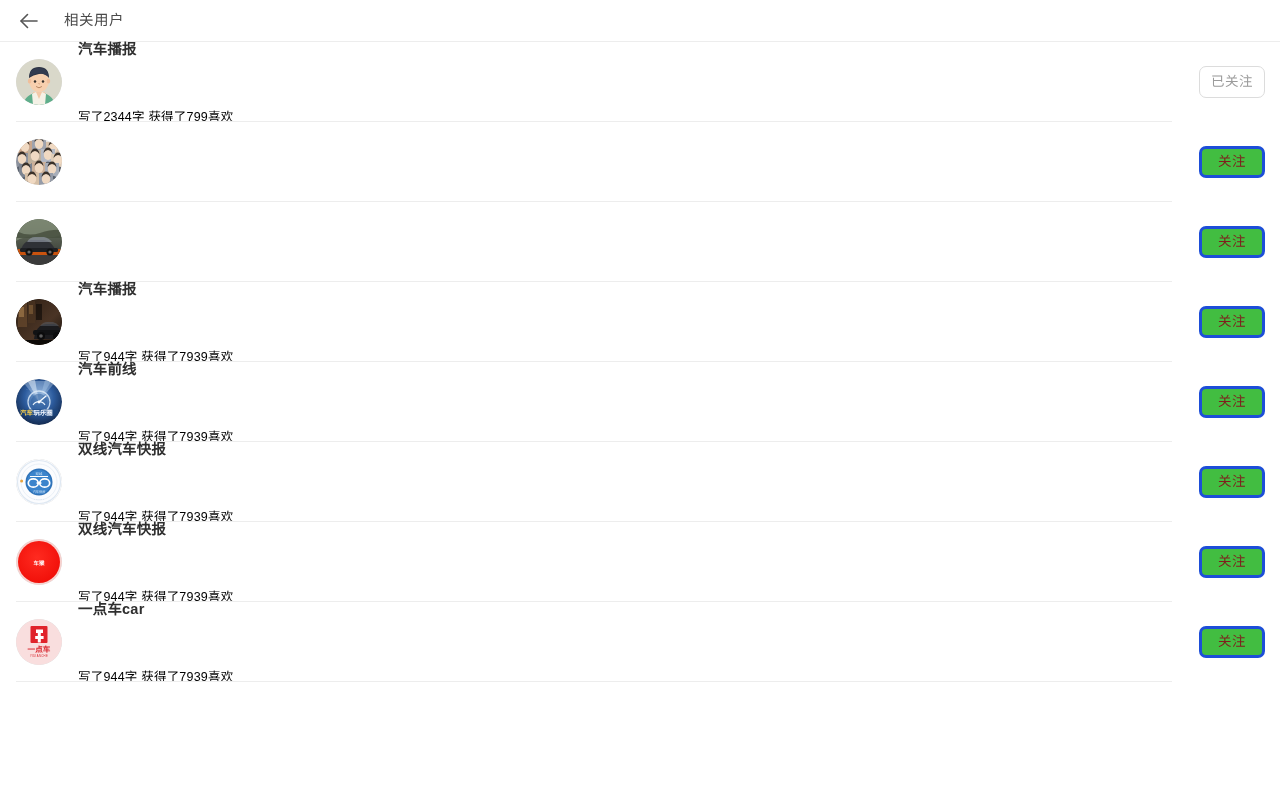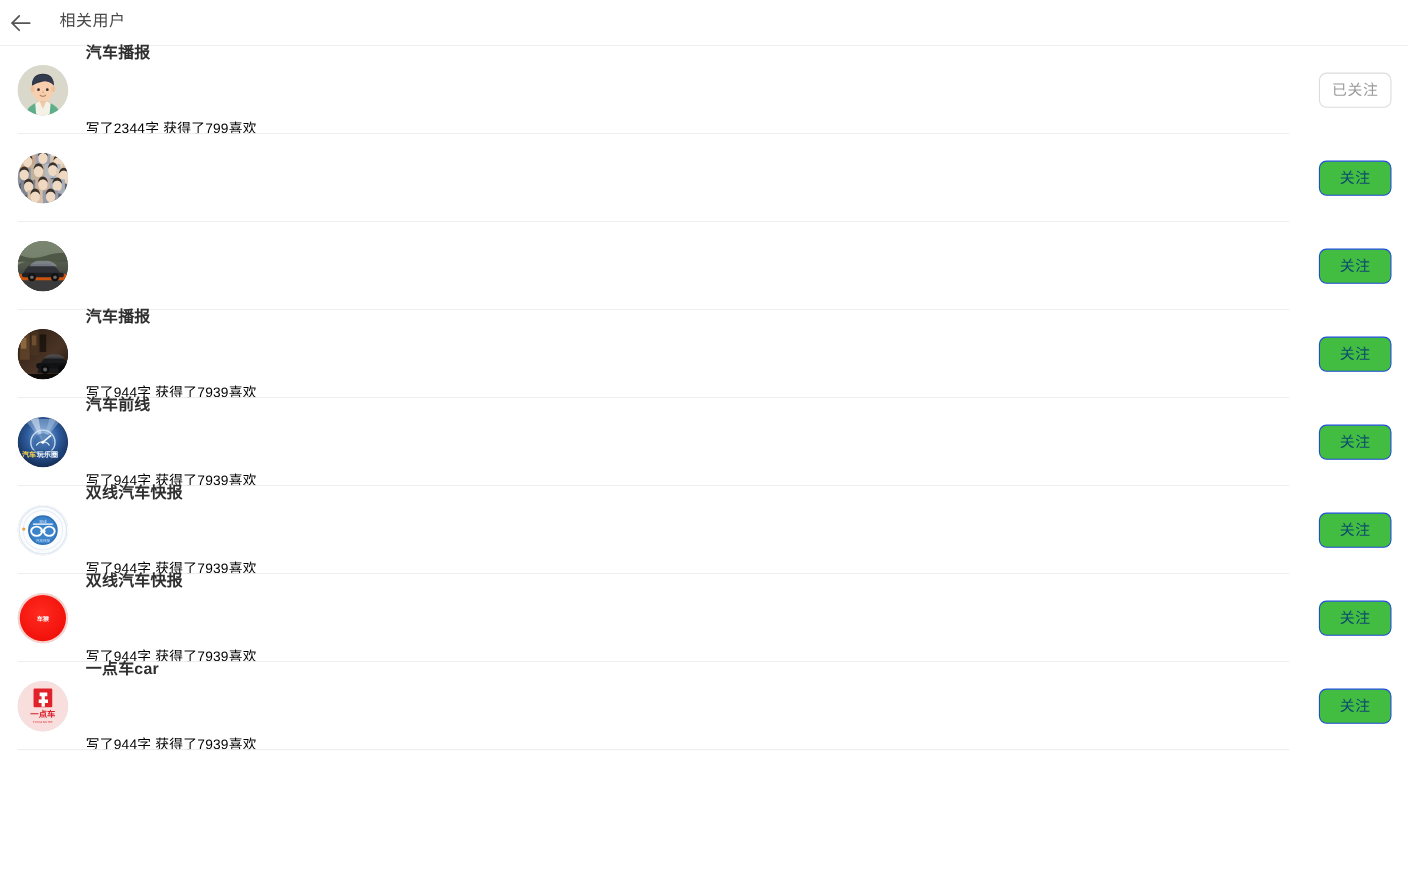--- a/index.html
+++ b/index.html
@@ -14,21 +14,21 @@
     overflow: hidden;
   }
 
   
   .header {
     position: relative;
     height: 42px;
     background: #ffffff;
     display: flex;
     align-items: center;
-    padding-left: 4px;
+    padding-left: 14px;
     border-bottom: 1px solid #ededed;
   }
   .back-btn {
     width: 30px;
     height: 30px;
     display: flex;
     align-items: center;
     justify-content: center;
     cursor: pointer;
     background: none;
@@ -120,22 +120,22 @@
     display: flex;
     align-items: center;
     justify-content: center;
     cursor: pointer;
     padding: 0;
     letter-spacing: 0.5px;
     font-family: Liberation Sans, sans-serif;
   }
   .btn-follow {
     background: #42bd41;
-    border: 1px solid #1d4ed8;
-    color: #0c4a6e;
+    border: 3px solid #1d4ed8;
+    color: #7f1d1d;
   }
   .btn-following {
     background: #ffffff;
     border: 1px solid #dcdcdc;
     color: #9b9b9b;
   }
 </style>
 </head>
 <body>
 

